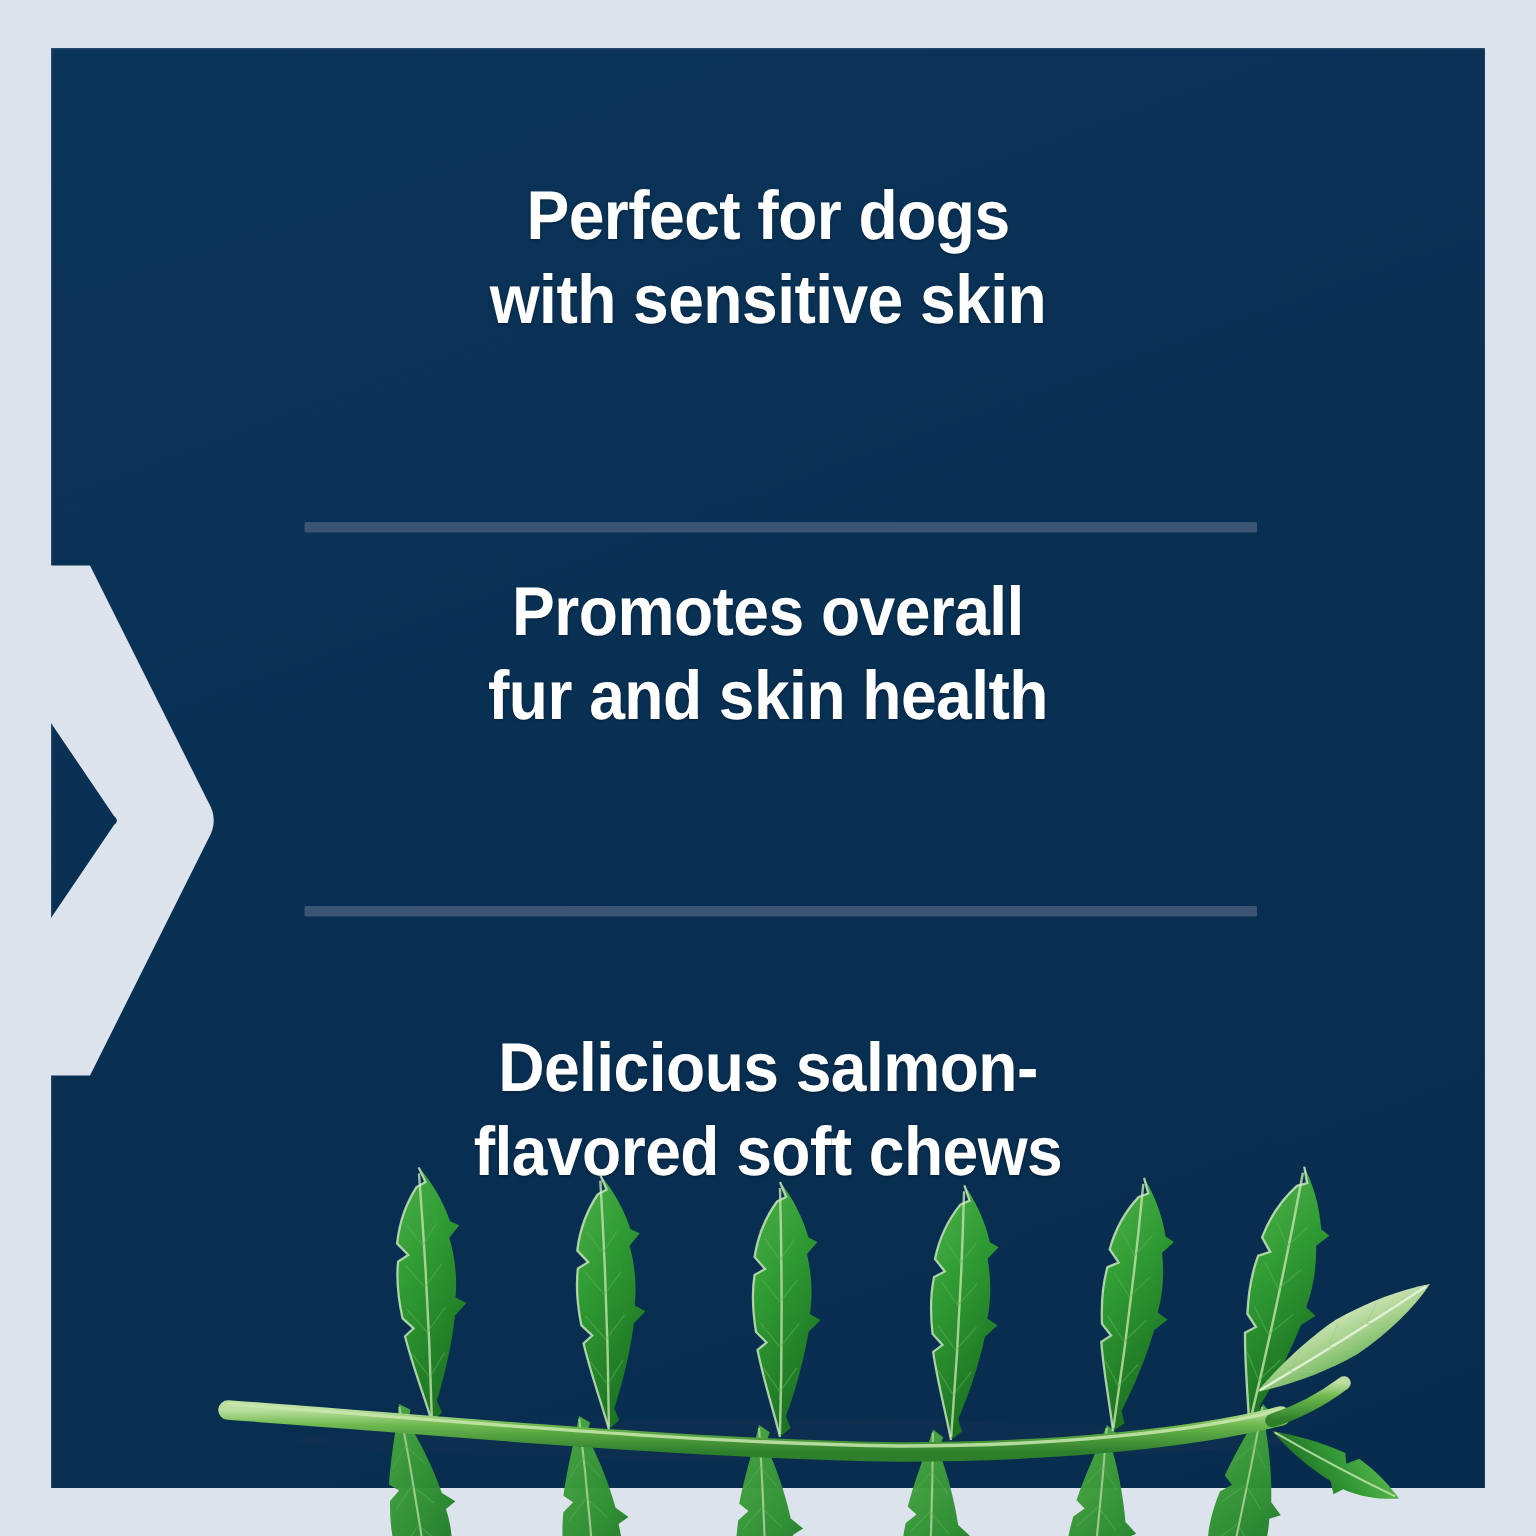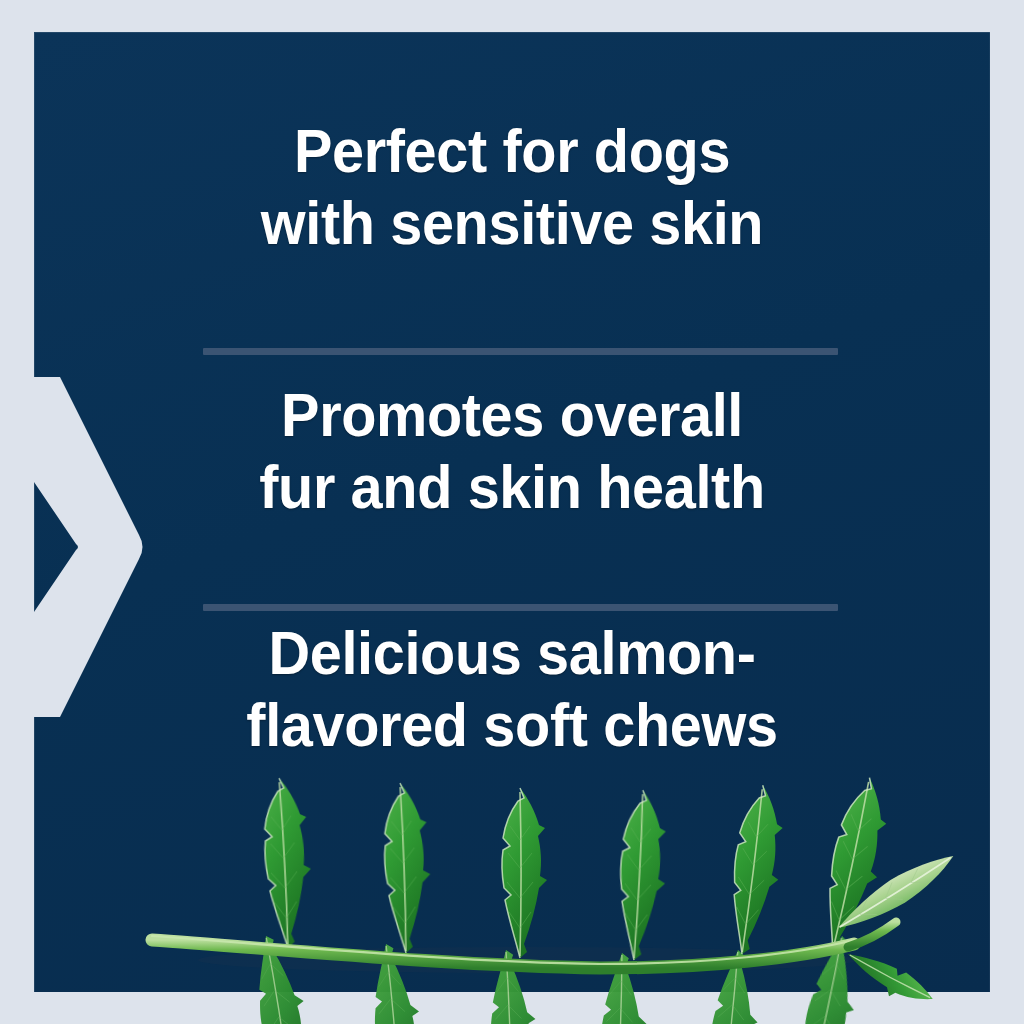--- a/index.html
+++ b/index.html
@@ -52,35 +52,35 @@
     width: 956px;
   }
 
   .benefit {
     position: absolute;
     left: 0;
     width: 956px;
     text-align: center;
     color: #ffffff;
     font-weight: 700;
-    font-size: 62px;
+    font-size: 46px;
     line-height: 1.0;
     letter-spacing: -0.4px;
     text-shadow: 0 1px 2px rgba(0,0,0,0.35);
     font-family: "Liberation Sans", sans-serif;
   }
   .benefit .ln {
     display: block;
     transform: scaleX(0.93);
   }
   .benefit .ln + .ln { margin-top: 10px; }
 
   #benefit-0 { top: 88px;  }
   #benefit-1 { top: 352px; }
-  #benefit-2 { top: 590px; }
+  #benefit-2 { top: 656px; }
 
   
   .divider {
     position: absolute;
     left: 169px;       
     width: 635px;      
     height: 7px;
     background: #3b5473;
     border-radius: 1px;
   }

